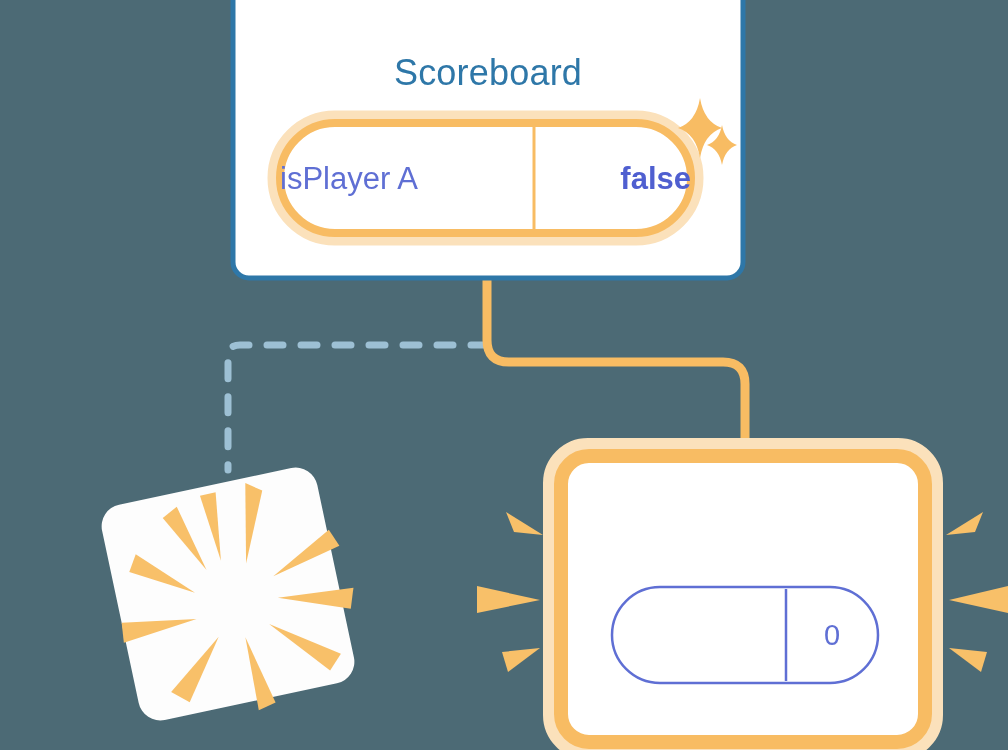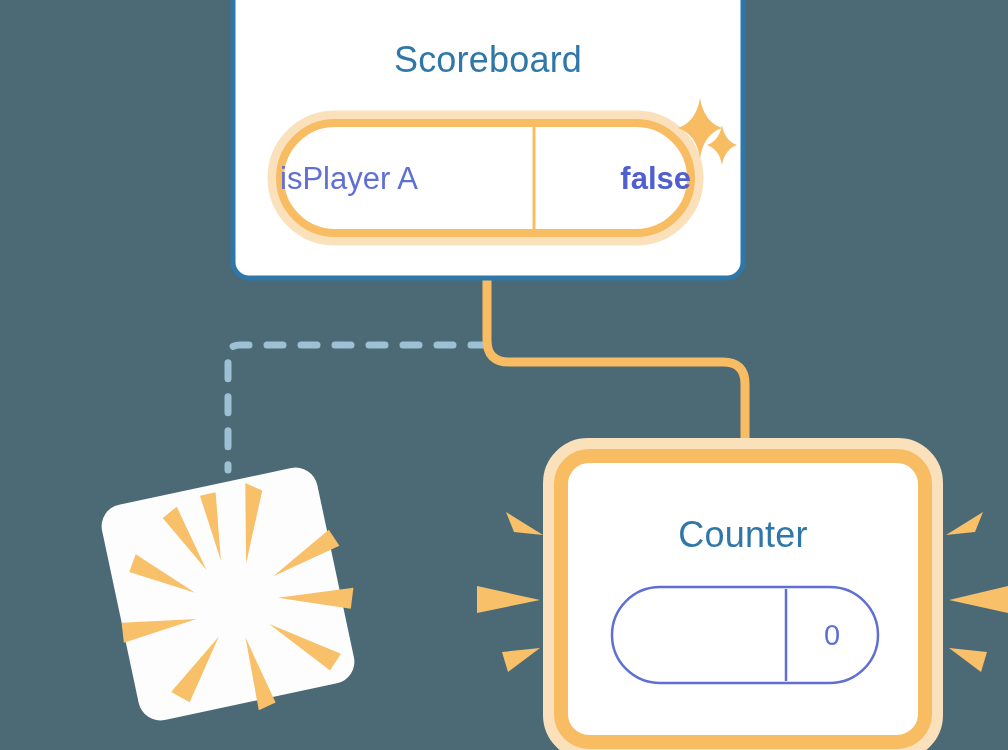--- a/index.html
+++ b/index.html
@@ -125,24 +125,23 @@
       <path d="M 540 648 L 508 672 L 502 652 Z"></path>
     </g>
 
     <g fill="#f8c069">
       <path d="M 946 535 L 983 512 L 975 532 Z"></path>
       <path d="M 949 600 L 1008 586 L 1008 613 Z"></path>
       <path d="M 949 648 L 981 672 L 987 652 Z"></path>
     </g>
   </svg>
 
-  <div class="htmltext card-title" style="left:233px; top:39px; width:510px; text-align:center;">Scoreboard</div>
+  <div class="htmltext card-title" style="left:233px; top:52px; width:510px; text-align:center;">Scoreboard</div>
 
   <div class="htmltext pill-key" style="left:280px; top:161px; width:254px; text-align:left;">isPlayer A</div>
 
   <div class="htmltext pill-val-bold" style="left:534px; top:161px; width:157px; text-align:right;">false</div>
 
-  <div class="htmltext card-title" style="left:561px; top:514px; width:364px; text-align:center;">Counter</div>
 
 
   <div class="htmltext pill-val-sm" style="left:786px; top:619px; width:92px; text-align:center;">0</div>
 
 </div>
 
 </body></html>

